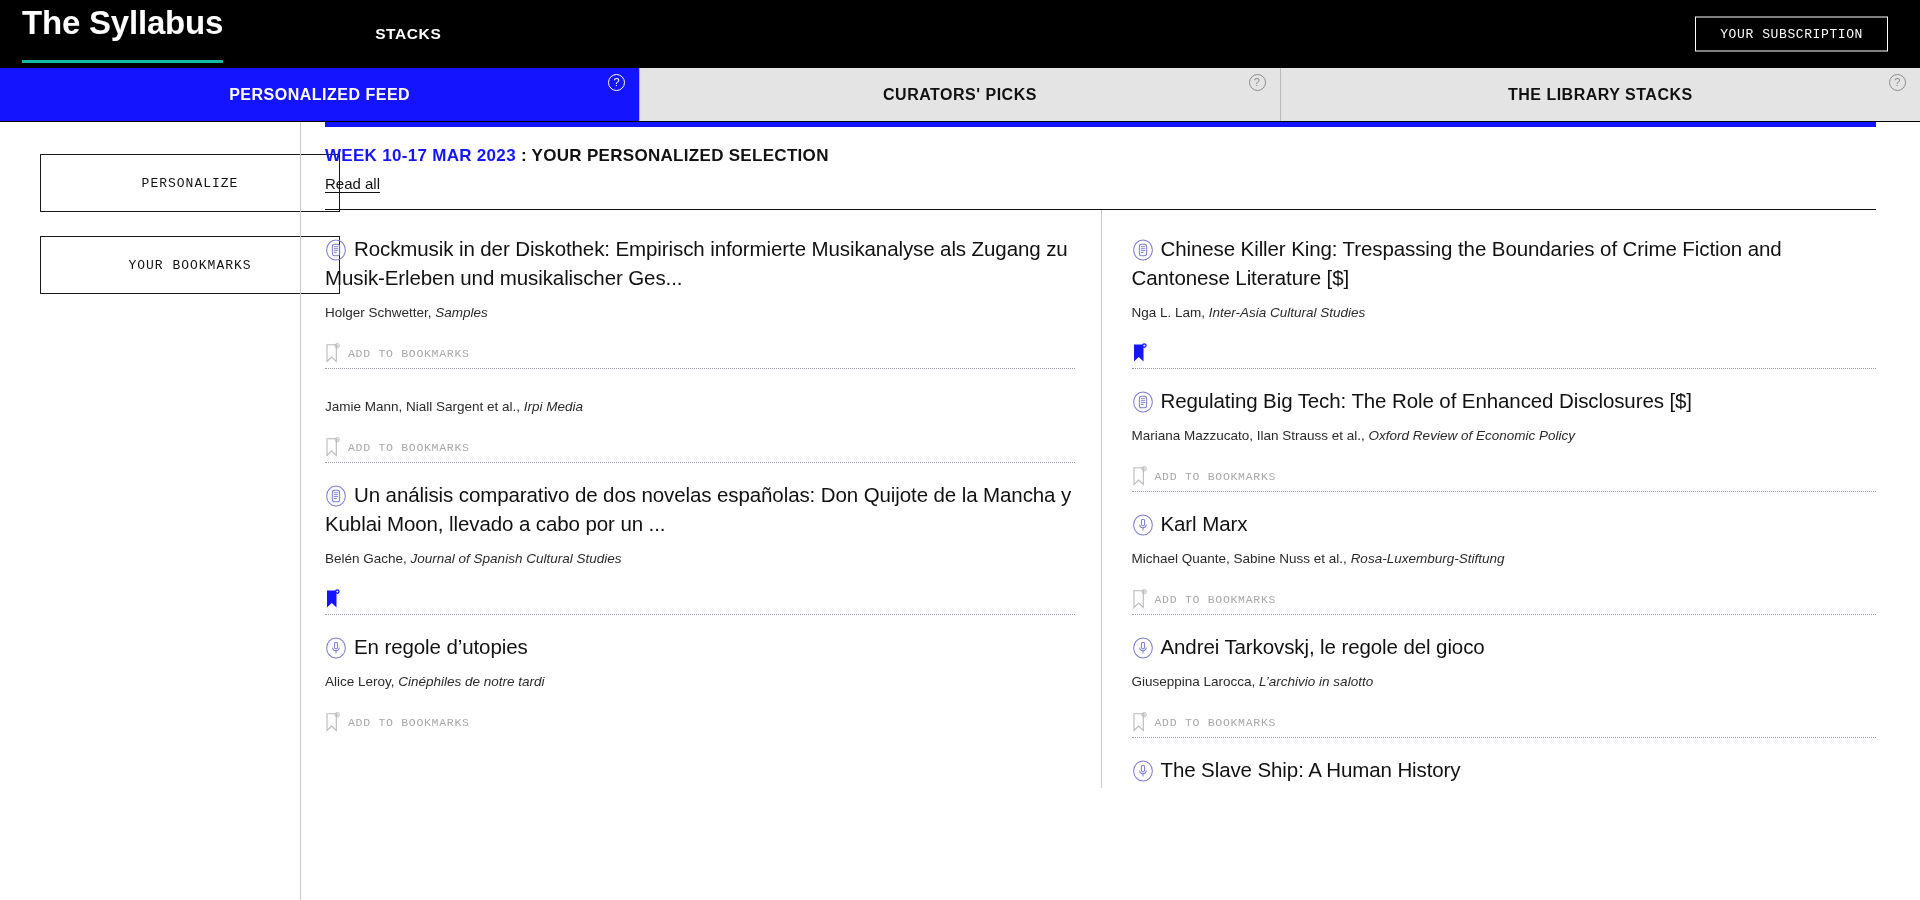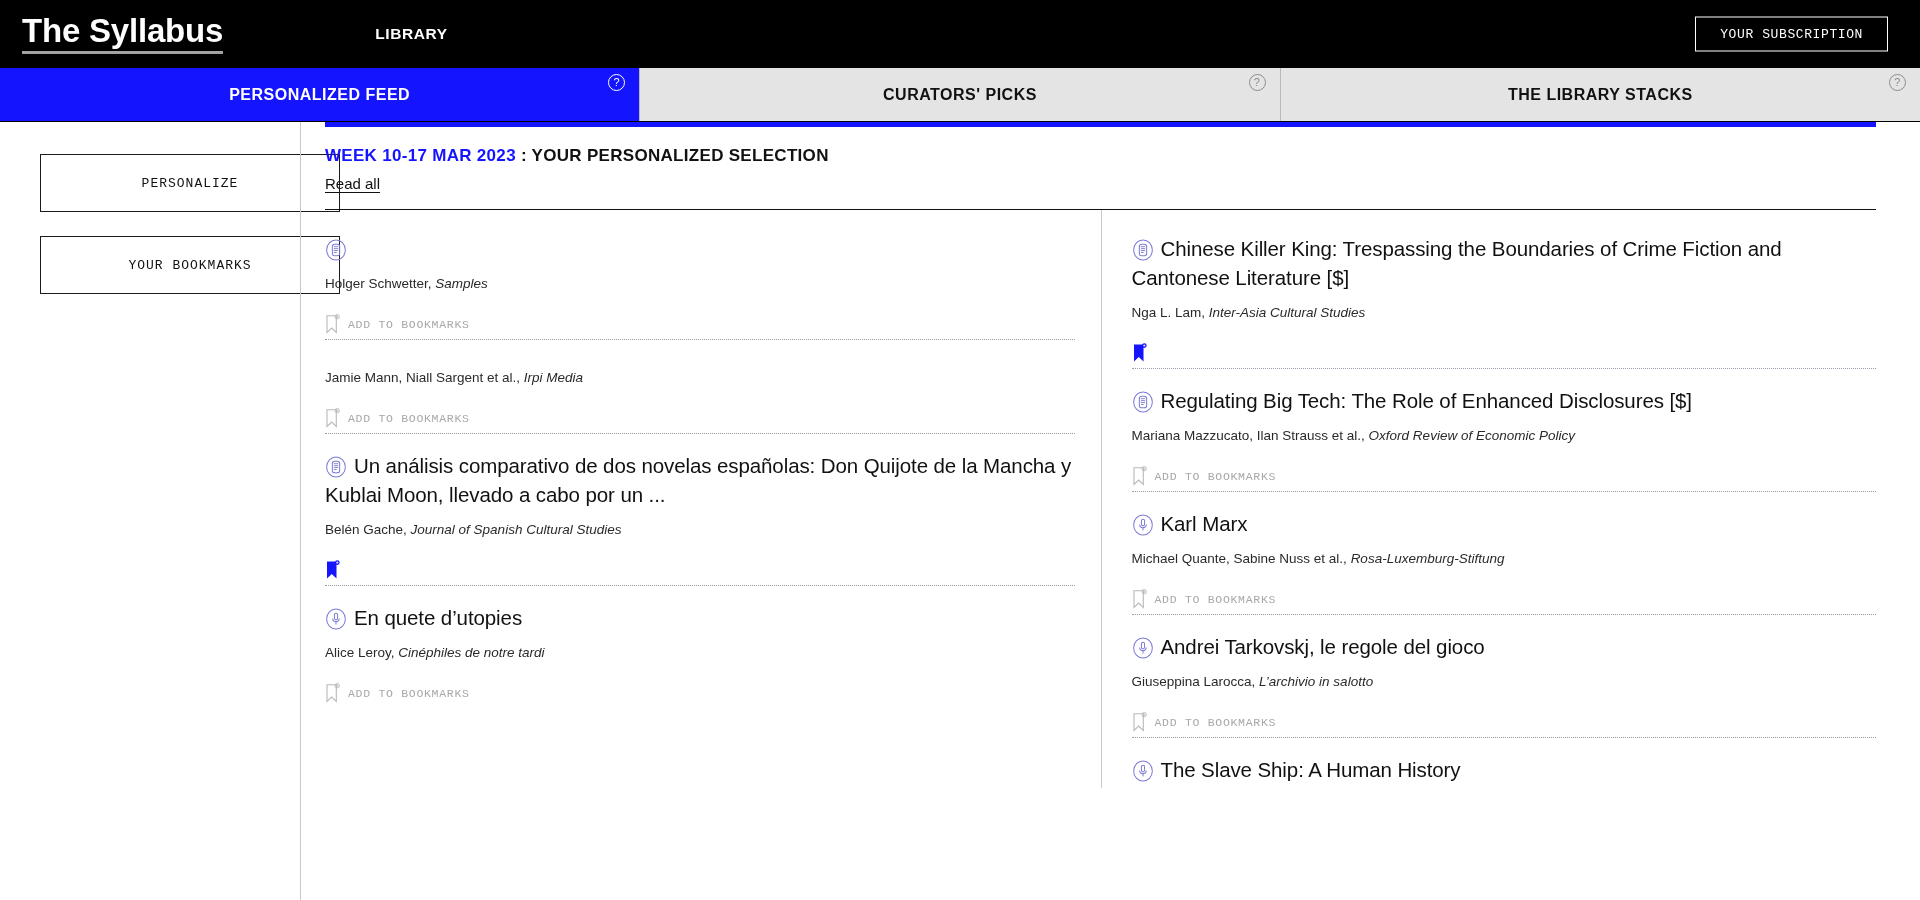--- a/index.html
+++ b/index.html
@@ -21,22 +21,22 @@
     align-items: center;
     position: relative;
   }
   .logo {
     margin-left: 22px;
     color: #ffffff;
     font-size: 33px;
     font-weight: 700;
     letter-spacing: -0.2px;
     line-height: 1;
-    padding-bottom: 4px;
-    border-bottom: 3px solid #a3a3a3;
+    padding-bottom: 21px;
+    border-bottom: 3px solid #14b8a6;
     font-family: "Liberation Sans", sans-serif;
   }
   .cabinet {
     margin-left: 152px;
     color: #ffffff;
     font-size: 15.5px;
     font-weight: 700;
     letter-spacing: 0.6px;
   }
   .subscription-btn {
@@ -216,21 +216,21 @@
     color: #a8a8a8;
     margin-left: 7px;
   }
   .bm-icon { width: 16px; height: 21px; display: block; }
 </style>
 </head>
 <body>
 
 <div class="topbar">
   <div class="logo">The Syllabus</div>
-  <div class="cabinet">LIBRARY</div>
+  <div class="cabinet">STACKS</div>
   <button class="subscription-btn">YOUR SUBSCRIPTION</button>
 </div>
 
 <div class="tabbar" id="tabbar">
     <div class="tab active">
       <span>PERSONALIZED FEED</span>
       <span class="tab-help">?</span>
     </div>
     <div class="tab">
       <span>CURATORS' PICKS</span>
@@ -263,21 +263,21 @@
       <div class="columns" id="columns">
           <div class="col left">
             <article class="item">
               <div class="item-title"><span class="type-icon"><svg viewBox="0 0 24 24" width="22" height="22">
                     <ellipse cx="12" cy="12" rx="10.2" ry="11" fill="none" stroke="#7b7bd6" stroke-width="1.1"></ellipse>
                     <rect x="8" y="5.6" width="8" height="12.8" rx="2.6" fill="none" stroke="#7b7bd6" stroke-width="1.1"></rect>
                     <line x1="9.6" y1="8.4" x2="14.4" y2="8.4" stroke="#7b7bd6" stroke-width="1"></line>
                     <line x1="9.6" y1="10.5" x2="14.4" y2="10.5" stroke="#7b7bd6" stroke-width="1"></line>
                     <line x1="9.6" y1="12.6" x2="14.4" y2="12.6" stroke="#7b7bd6" stroke-width="1"></line>
                     <line x1="9.6" y1="14.7" x2="12.8" y2="14.7" stroke="#7b7bd6" stroke-width="1"></line>
-                  </svg></span></div>
+                  </svg></span><span>Rockmusik in der Diskothek: Empirisch informierte Musikanalyse als Zugang zu Musik-Erleben und musikalischer Ges...</span></div>
               <div class="meta"><span>Holger Schwetter, </span><span class="pub">Samples</span></div>
               <div class="bm-row">
                 <span>
                   <svg class="bm-icon" viewBox="0 0 16 21" width="16" height="21">
                     <path d="M2 1.8 h9.3 v16.6 L6.65 14.1 L2 18.4 Z" fill="none" stroke="#b9b9b9" stroke-width="1.1"></path>
                     <circle cx="12.2" cy="2.7" r="2.2" fill="none" stroke="#b9b9b9" stroke-width="0.9"></circle>
                     <line x1="12.2" y1="1.5" x2="12.2" y2="3.9" stroke="#b9b9b9" stroke-width="0.8"></line>
                     <line x1="11" y1="2.7" x2="13.4" y2="2.7" stroke="#b9b9b9" stroke-width="0.8"></line>
                   </svg>
                 </span>
@@ -318,21 +318,21 @@
                   </svg>
                 </span>
               </div>
             </article>
             <article class="item">
               <div class="item-title"><span class="type-icon"><svg viewBox="0 0 24 24" width="22" height="22">
                     <ellipse cx="12" cy="12" rx="10.2" ry="11" fill="none" stroke="#7b7bd6" stroke-width="1.1"></ellipse>
                     <rect x="10.3" y="5.6" width="3.4" height="7.4" rx="1.7" fill="none" stroke="#7b7bd6" stroke-width="1.1"></rect>
                     <path d="M8.4 11.4 a3.6 3.6 0 0 0 7.2 0" fill="none" stroke="#7b7bd6" stroke-width="1.1"></path>
                     <line x1="12" y1="15" x2="12" y2="18" stroke="#7b7bd6" stroke-width="1.1"></line>
-                  </svg></span><span>En quete d’utopies</span></div>
+                  </svg></span><span>En regole d’utopies</span></div>
               <div class="meta"><span>Alice Leroy, </span><span class="pub">Cinéphiles de notre tardi</span></div>
               <div class="bm-row">
                 <span>
                   <svg class="bm-icon" viewBox="0 0 16 21" width="16" height="21">
                     <path d="M2 1.8 h9.3 v16.6 L6.65 14.1 L2 18.4 Z" fill="none" stroke="#b9b9b9" stroke-width="1.1"></path>
                     <circle cx="12.2" cy="2.7" r="2.2" fill="none" stroke="#b9b9b9" stroke-width="0.9"></circle>
                     <line x1="12.2" y1="1.5" x2="12.2" y2="3.9" stroke="#b9b9b9" stroke-width="0.8"></line>
                     <line x1="11" y1="2.7" x2="13.4" y2="2.7" stroke="#b9b9b9" stroke-width="0.8"></line>
                   </svg>
                 </span>

